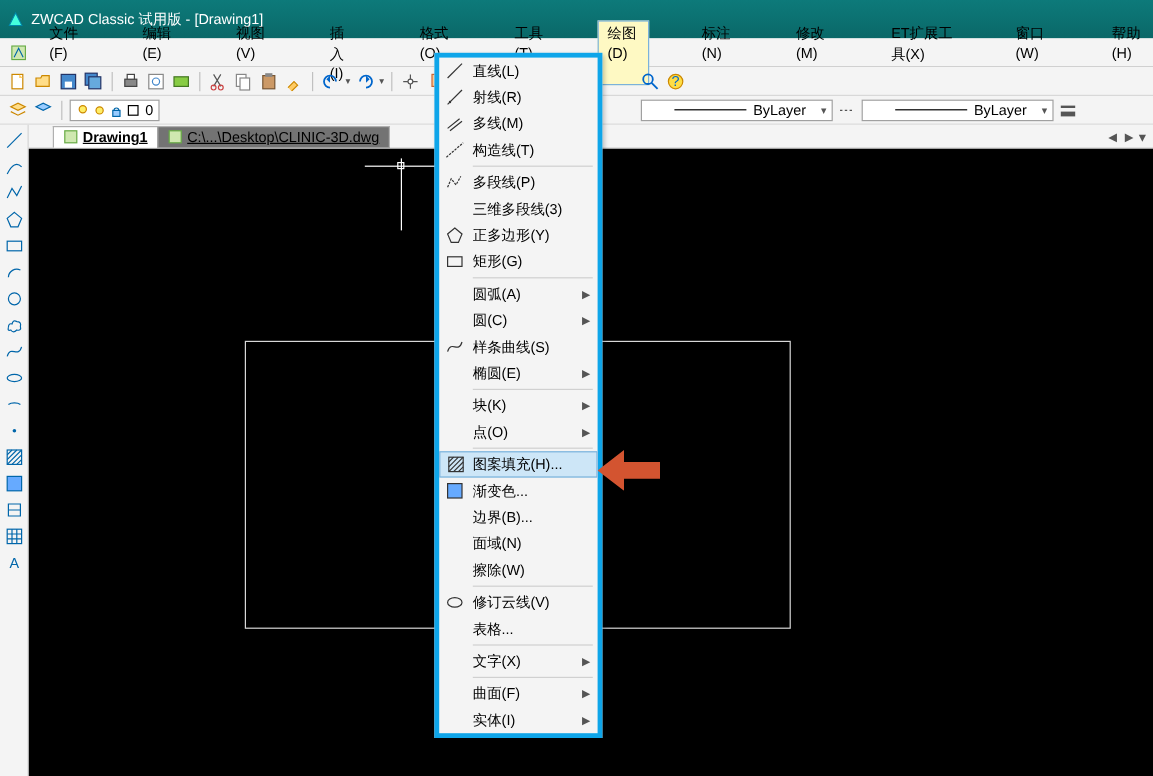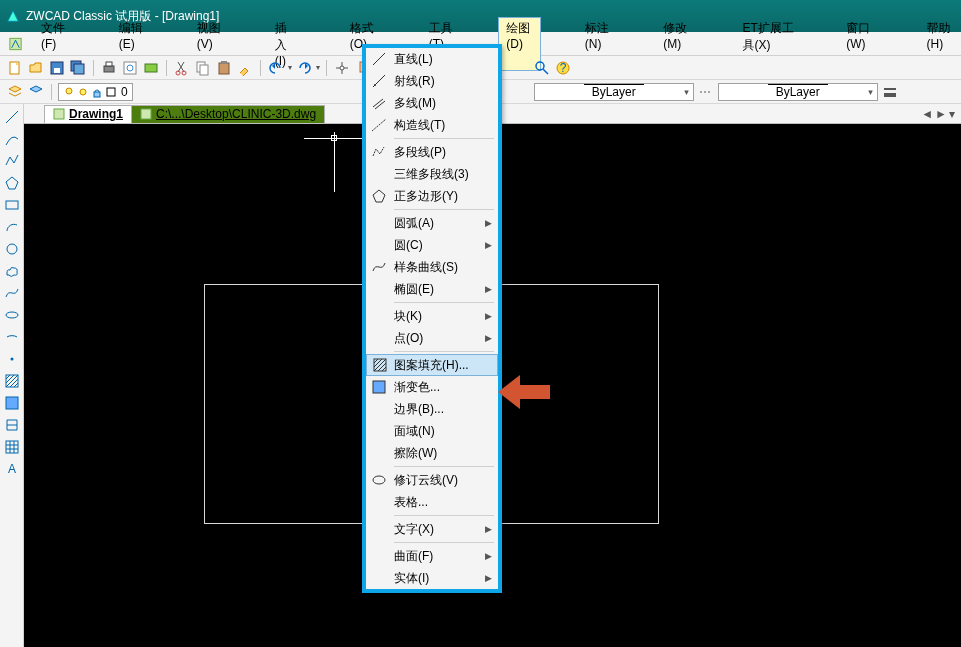--- a/index.html
+++ b/index.html
@@ -8,29 +8,29 @@
 .titlebar .logo { width:14px; height:14px; margin-right:6px; }
 .menubar { height:24px; background:#f4f4f4; border-bottom:1px solid #d0d0d0; display:flex; align-items:center; padding-left:8px; }
 .menubar .logo2 { width:18px; height:18px; margin-right:10px; }
 .menubar .mitem { padding:3px 8px; cursor:pointer; }
 .menubar .mitem.open { background:#fef9c3; border:1px solid #7bb2db; padding:2px 7px; }
 .toolbar1 { height:24px; background:#f4f4f4; border-bottom:1px solid #d8d8d8; display:flex; align-items:center; padding:0 6px; gap:3px; }
 .tbtn { width:18px; height:18px; display:flex; align-items:center; justify-content:center; cursor:pointer; }
 .tsep { width:1px; height:16px; background:#c0c0c0; margin:0 3px; }
 .toolbar2 { height:24px; background:#f4f4f4; border-bottom:1px solid #d8d8d8; display:flex; align-items:center; padding:0 6px; gap:3px; }
 .layerCombo { height:18px; border:1px solid #a0a0a0; background:#fff; display:flex; align-items:center; padding:0 4px; min-width:60px; font-size:11px; }
-.layerWide { min-width:160px; justify-content:center; position:relative;flex-direction:column; }
+.layerWide { min-width:160px; justify-content:center; position:relative; }
 .layerWide::after { content:"▾"; position:absolute; right:4px; font-size:9px; color:#555; }
 .lineSample { width:60px; height:1px; background:#000; margin:0 6px; }
 .docArea { position:relative; height:calc(647px - 20px - 24px - 24px - 24px); display:flex; }
 .leftTools { width:24px; background:#f4f4f4; border-right:1px solid #d0d0d0; display:flex; flex-direction:column; align-items:center; padding-top:4px; gap:4px; }
 .ltbtn { width:18px; height:18px; display:flex; align-items:center; justify-content:center; cursor:pointer; }
 .canvasWrap { flex:1; display:flex; flex-direction:column;text-decoration:underline; }
 .tabStrip { height:20px; background:#f4f4f4; border-bottom:1px solid #c0c0c0; display:flex; align-items:center; padding-left:20px; position:relative; }
-.dtab { height:18px; padding:0 8px; display:flex; align-items:center; gap:4px; border:1px solid #b0b0b0; border-bottom:none; background:#4d7c0f; font-size:11px; margin-right:-1px; cursor:pointer; }
+.dtab { height:18px; padding:0 8px; display:flex; align-items:center; gap:4px; border:1px solid #b0b0b0; border-bottom:none; background:#737373; font-size:11px; margin-right:-1px; cursor:pointer; }
 .dtab.active { background:#fff; font-weight:bold; }
 .dtab .dicon { width:12px; height:12px; }
 .tabNav { position:absolute; right:6px; display:flex; gap:2px; font-size:10px; color:#555; }
 .tabNav span { cursor:pointer; }
 .canvas { flex:1; background:#000; position:relative; }
 .rect { position:absolute; border:1px solid #d8d8d8; left:180px; top:160px; width:455px; height:240px; }
 .cursorCross { position:absolute; left:280px; top:8px; width:60px; height:60px; }
 .cursorCross::before { content:""; position:absolute; left:0; top:6px; width:60px; height:1px; background:#fff; }
 .cursorCross::after { content:""; position:absolute; left:30px; top:0; width:1px; height:60px; background:#fff; }
 .cursorBox { position:absolute; left:27px; top:3px; width:6px; height:6px; border:1px solid #fff; }
@@ -406,20 +406,28 @@
       <span>三维多段线(3)</span>
     </div>
     <div class="dditem">
       <span class="ico">
         <svg width="16" height="16">
           <path d="M8 2 L14 7 L11 14 L5 14 L2 7 Z" stroke="#333" fill="none"></path>
         </svg>
       </span>
       <span>正多边形(Y)</span>
     </div>
+    <div class="dditem">
+      <span class="ico">
+        <svg width="16" height="16">
+          <rect x="2" y="4" width="12" height="8" stroke="#333" fill="none"></rect>
+        </svg>
+      </span>
+      <span>矩形(G)</span>
+    </div>
     <div class="ddsep"></div>
     <div class="dditem">
       <span class="ico"></span>
       <span>圆弧(A)</span>
       <span class="sub">▶</span>
     </div>
     <div class="dditem">
       <span class="ico"></span>
       <span>圆(C)</span>
       <span class="sub">▶</span>

